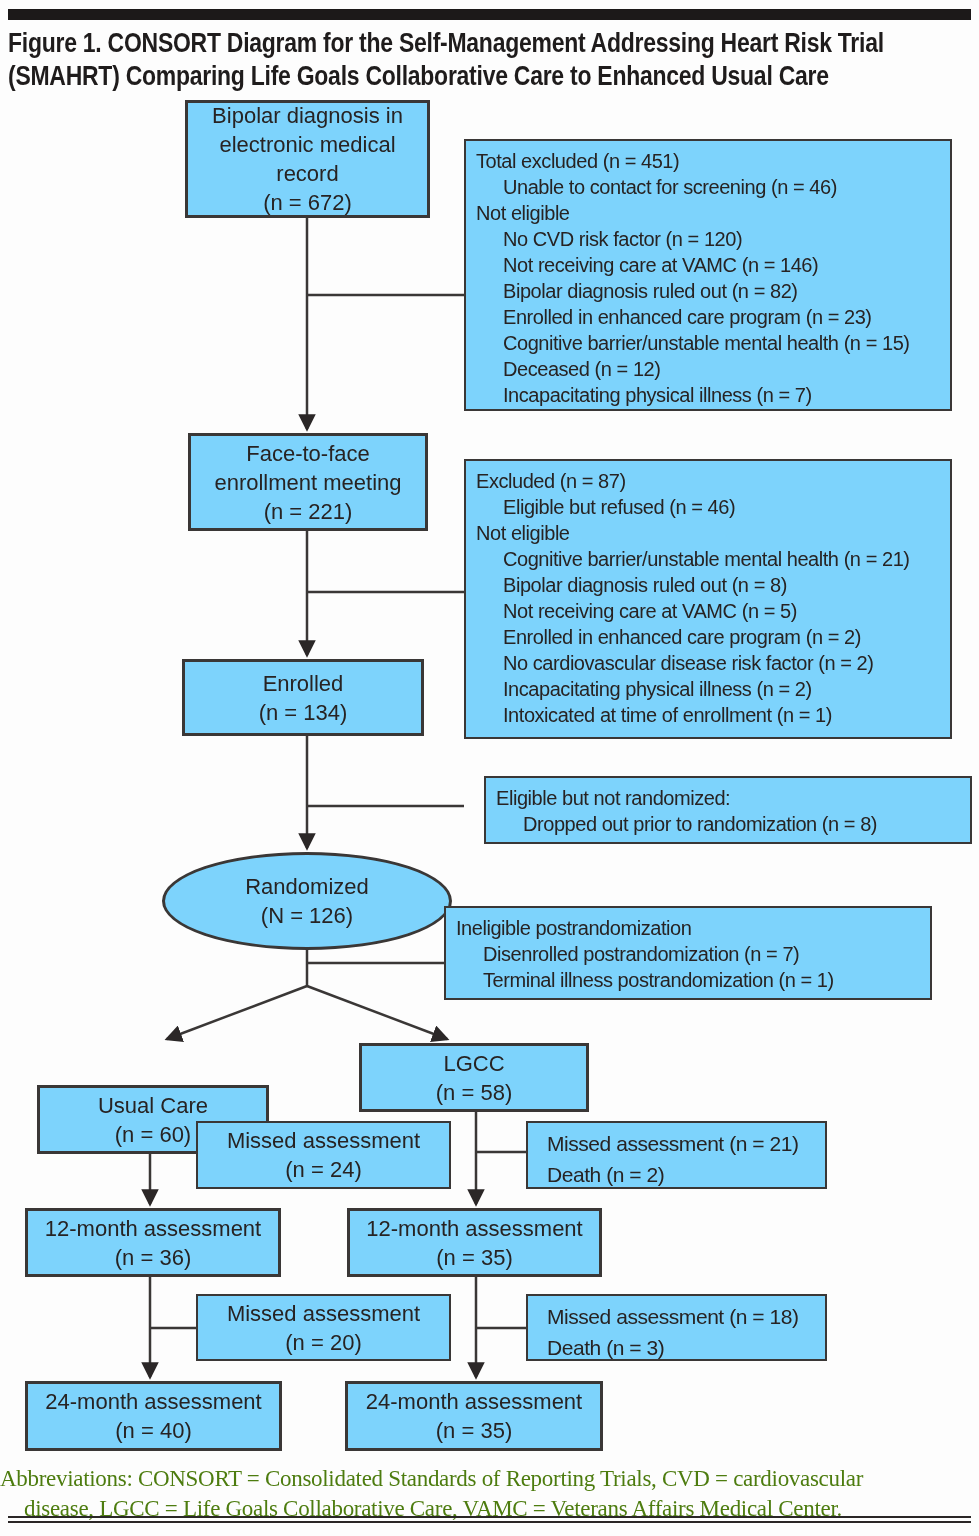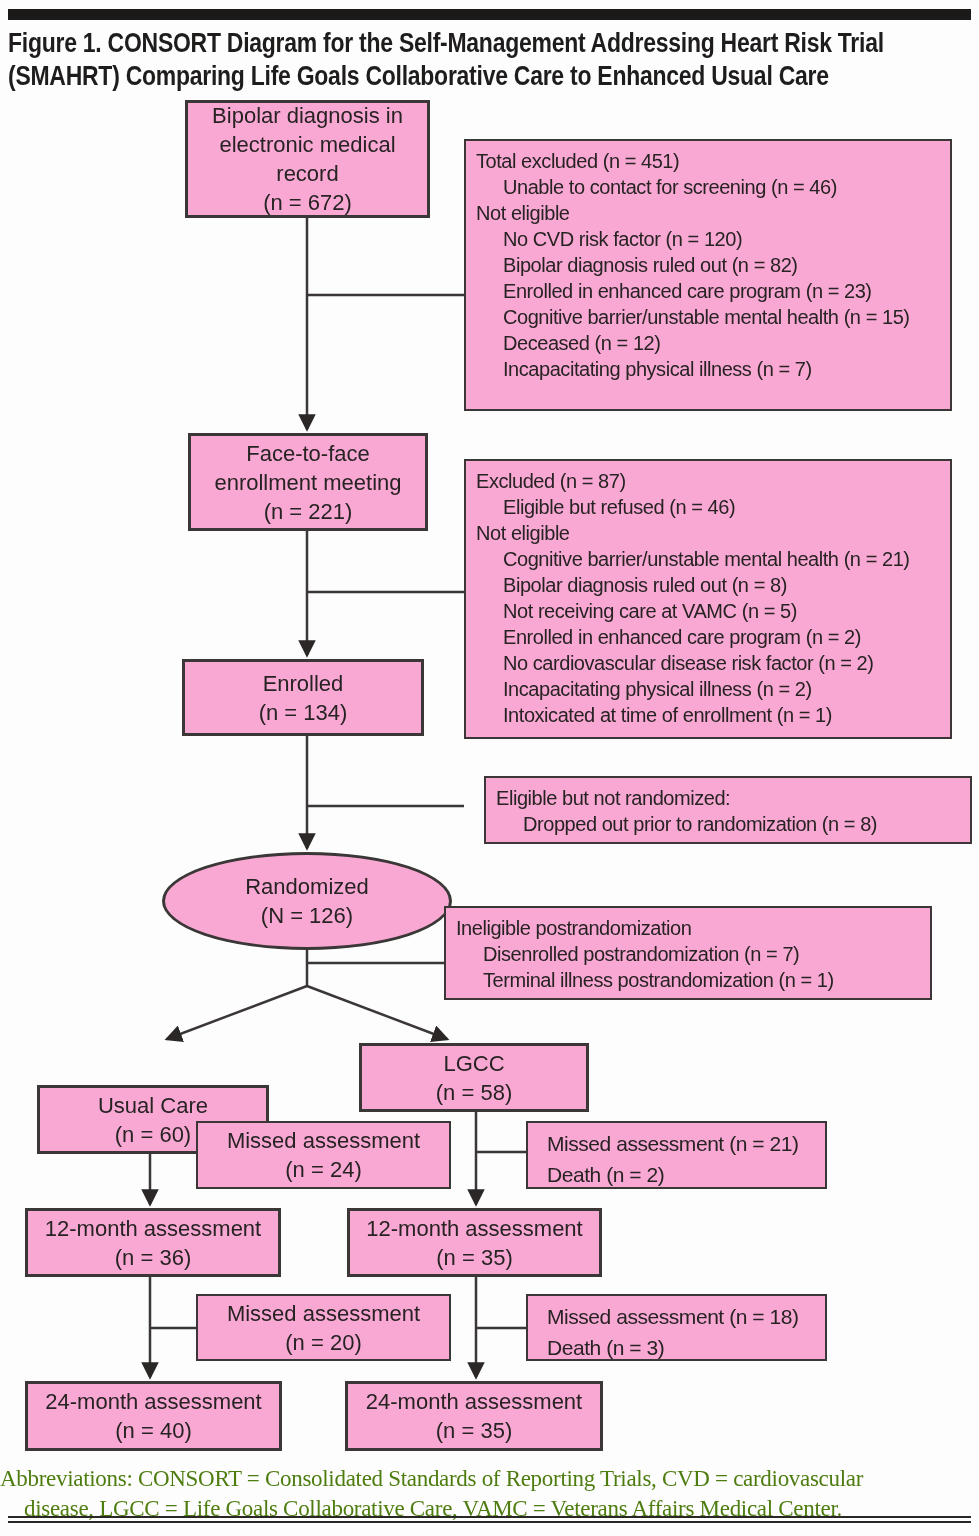--- a/index.html
+++ b/index.html
@@ -8,21 +8,21 @@
     font-family:"Liberation Sans", sans-serif; color:#272323; overflow:hidden;
   }
   .rule { position:absolute; background:#1c1919; }
   .double-rule { position:absolute; height:3px; border-top:2px solid #2a2626; border-bottom:2px solid #2a2626; background:transparent; }
   .title {
     position:absolute; left:8px; top:26px; width:1190px;
     font-size:28px; font-weight:bold; line-height:33px; letter-spacing:-0.3px;
     color:#1f1c1c; white-space:pre-line; transform:scaleX(0.82); transform-origin:top left;
   }
   .box {
-    position:absolute; box-sizing:border-box; background:#f9a8d4;
+    position:absolute; box-sizing:border-box; background:#7dd3fc;
     border:2.5px solid #3a3736;
   }
   .flow {
     display:flex; align-items:center; justify-content:center;
     text-align:center; font-size:22px; line-height:29px; white-space:pre-line;
     border-width:3px;
   }
   .ellipse { border-radius:50%; }
   .side { font-size:20px; line-height:26px; padding:7px 10px 0 10px; letter-spacing:-0.45px; }
   .side .xline { white-space:nowrap; }
@@ -78,20 +78,21 @@
   <div class="box flow" style="left:185px; top:100px; width:245px; height:118px;">Bipolar diagnosis in
 electronic medical
 record
 (n = 672)</div>
 
   <div class="box side" style="left:464px; top:139px; width:488px; height:272px;">
       <div class="xline">Total excluded (n = 451)</div>
       <div class="xline indent">Unable to contact for screening (n = 46)</div>
       <div class="xline">Not eligible</div>
       <div class="xline indent">No CVD risk factor (n = 120)</div>
+      <div class="xline indent">Not receiving care at VAMC (n = 146)</div>
       <div class="xline indent">Bipolar diagnosis ruled out (n = 82)</div>
       <div class="xline indent">Enrolled in enhanced care program (n = 23)</div>
       <div class="xline indent">Cognitive barrier/unstable mental health (n = 15)</div>
       <div class="xline indent">Deceased (n = 12)</div>
       <div class="xline indent">Incapacitating physical illness (n = 7)</div>
     </div>
 
   <div class="box flow" style="left:188px; top:433px; width:240px; height:98px;">Face-to-face
 enrollment meeting
 (n = 221)</div>

